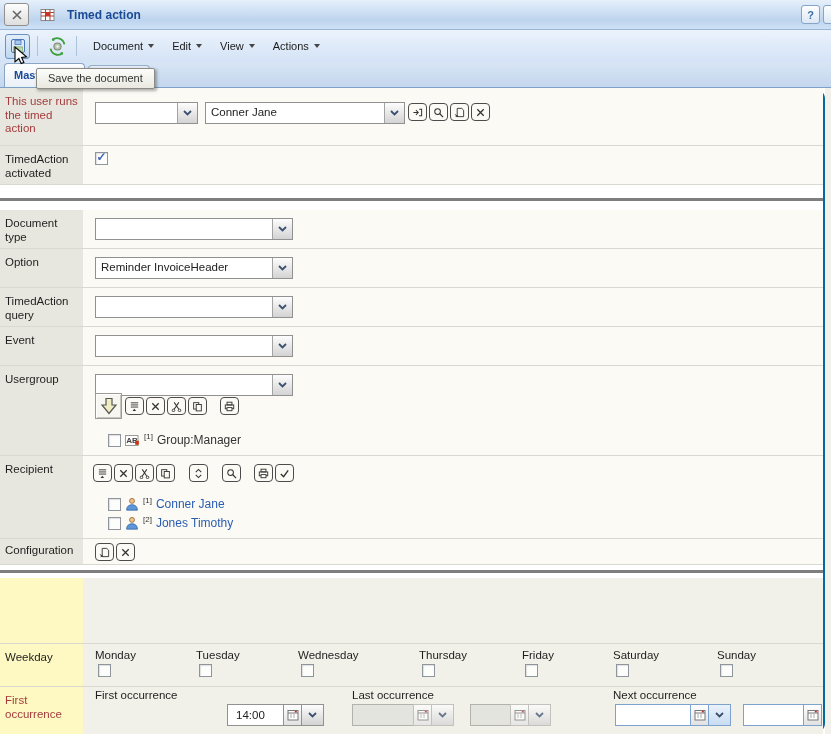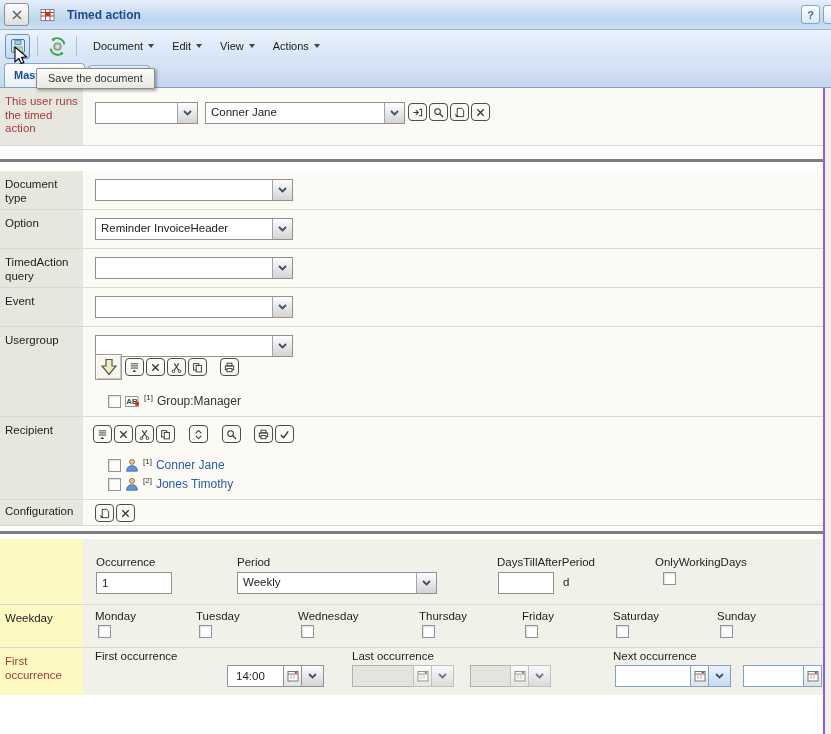--- a/index.html
+++ b/index.html
@@ -36,21 +36,21 @@
     border-radius:4px 4px 0 0; font-size:11px; font-weight:bold; color:#1a4a96; padding:5px 0 0 9px; }
   .tab-2 { position:absolute; left:88px; bottom:0; width:62px; height:22px;
     background:linear-gradient(#e8eff8,#d4e1f2); border:1px solid #94aecc; border-bottom:none; border-radius:4px 4px 0 0; }
   .tooltip { position:absolute; left:36px; top:6px; height:21px; z-index:6; padding:3px 11px;
     background:linear-gradient(#fcfcfa,#e9e9e1); border:1px solid #8c8c84; border-radius:2px;
     box-shadow:1.5px 1.5px 3px rgba(0,0,0,.3); font-size:11px; color:#333; white-space:nowrap; }
   .cursor { position:absolute; left:14px; top:46px; z-index:10; }
 
   
   .bodywrap { display:flex; height:646px; }
-  .rowscol { width:825px; border-right:2px solid #8b5cf6; }
+  .rowscol { width:825px; border-right:2px solid #0369a1;border-radius:11px; }
   .rightstrip { flex:1; background:#f2f1ec; }
 
   .frow { display:flex; border-bottom:1px solid #dad9d1; background:#fbfaf5; }
   .lbl { width:83px; flex-shrink:0; background:#e8e7df; padding:7px 4px 0 5px;
     font-size:11.5px; line-height:13.5px; color:#1e1e1e; }
   .lbl.red { color:#a33c3c; }
   .fld { position:relative; flex:1; overflow:hidden; }
   .sepzone { background:#fff; position:relative; }
   .sepline { position:absolute; left:0; right:0; height:3px; background:#7e7e7e; }
 
@@ -224,20 +224,26 @@
               </button>
           <button class="ib">
                 <svg class="gi" width="11" height="11" viewBox="0 0 12 12">
                   <path d="M2.5 2.5l7 7M9.5 2.5l-7 7" stroke="#333" stroke-width="1.4" fill="none"></path>
                 </svg>
               </button>
         </div>
       </div>
     </div>
 
+    <div class="frow" style="height:39px">
+      <div class="lbl">TimedAction activated</div>
+      <div class="fld">
+        <span class="cb checked" style="position:absolute; left:12px; top:6px"></span>
+      </div>
+    </div>
 
     <div class="sepzone" style="height:25px">
           <div class="sepline" style="top:13px"></div>
         </div>
 
     <div class="frow" style="height:39px">
       <div class="lbl">Document type</div>
       <div class="fld">
         <div class="combo" style="left:12px; top:8px; width:198px">
           <span class="val"></span>
@@ -451,38 +457,20 @@
     </div>
 
     <div class="sepzone" style="height:13px">
           <div class="sepline" style="top:5px"></div>
         </div>
 
     <div class="bsec">
 
       <div class="frow" style="height:66px">
         <div class="lbl"></div>
-        <div class="fld">
-          <span class="sublabel" style="left:13px; top:17px">Occurrence</span>
-          <input class="tinput" style="left: 13px; top: 33px; width: 76px;" readonly="" value="1">
-          <span class="sublabel" style="left:154px; top:17px">Period</span>
-          <div class="combo" style="left:154px; top:33px; width:200px">
-            <span class="val">Weekly</span>
-            <span class="dbtn">
-                  <svg class="gi" width="9" height="6" viewBox="0 0 9 6">
-                    <path d="M1 1l3.5 3.5L8 1" stroke="#3c4f6e" stroke-width="1.8" fill="none"></path>
-                  </svg>
-                </span>
-          </div>
-          <span class="sublabel" style="left:414px; top:17px">DaysTillAfterPeriod</span>
-          <input class="tinput" style="left: 415px; top: 33px; width: 56px;" readonly="" value="">
-          <span class="sublabel" style="left:480px; top:37px">d</span>
-          <span class="sublabel" style="left:572px; top:17px">OnlyWorkingDays</span>
-          <span class="cb" style="position:absolute; left:580px; top:33px"></span>
-        </div>
       </div>
 
       <div class="frow" style="height:43px">
         <div class="lbl">Weekday</div>
         <div class="fld">
           <div class="day" style="left:12px"><span>Monday</span><span class="cb"></span></div>
           <div class="day" style="left:113px"><span>Tuesday</span><span class="cb"></span></div>
           <div class="day" style="left:215px"><span>Wednesday</span><span class="cb"></span></div>
           <div class="day" style="left:336px"><span>Thursday</span><span class="cb"></span></div>
           <div class="day" style="left:439px"><span>Friday</span><span class="cb"></span></div>

